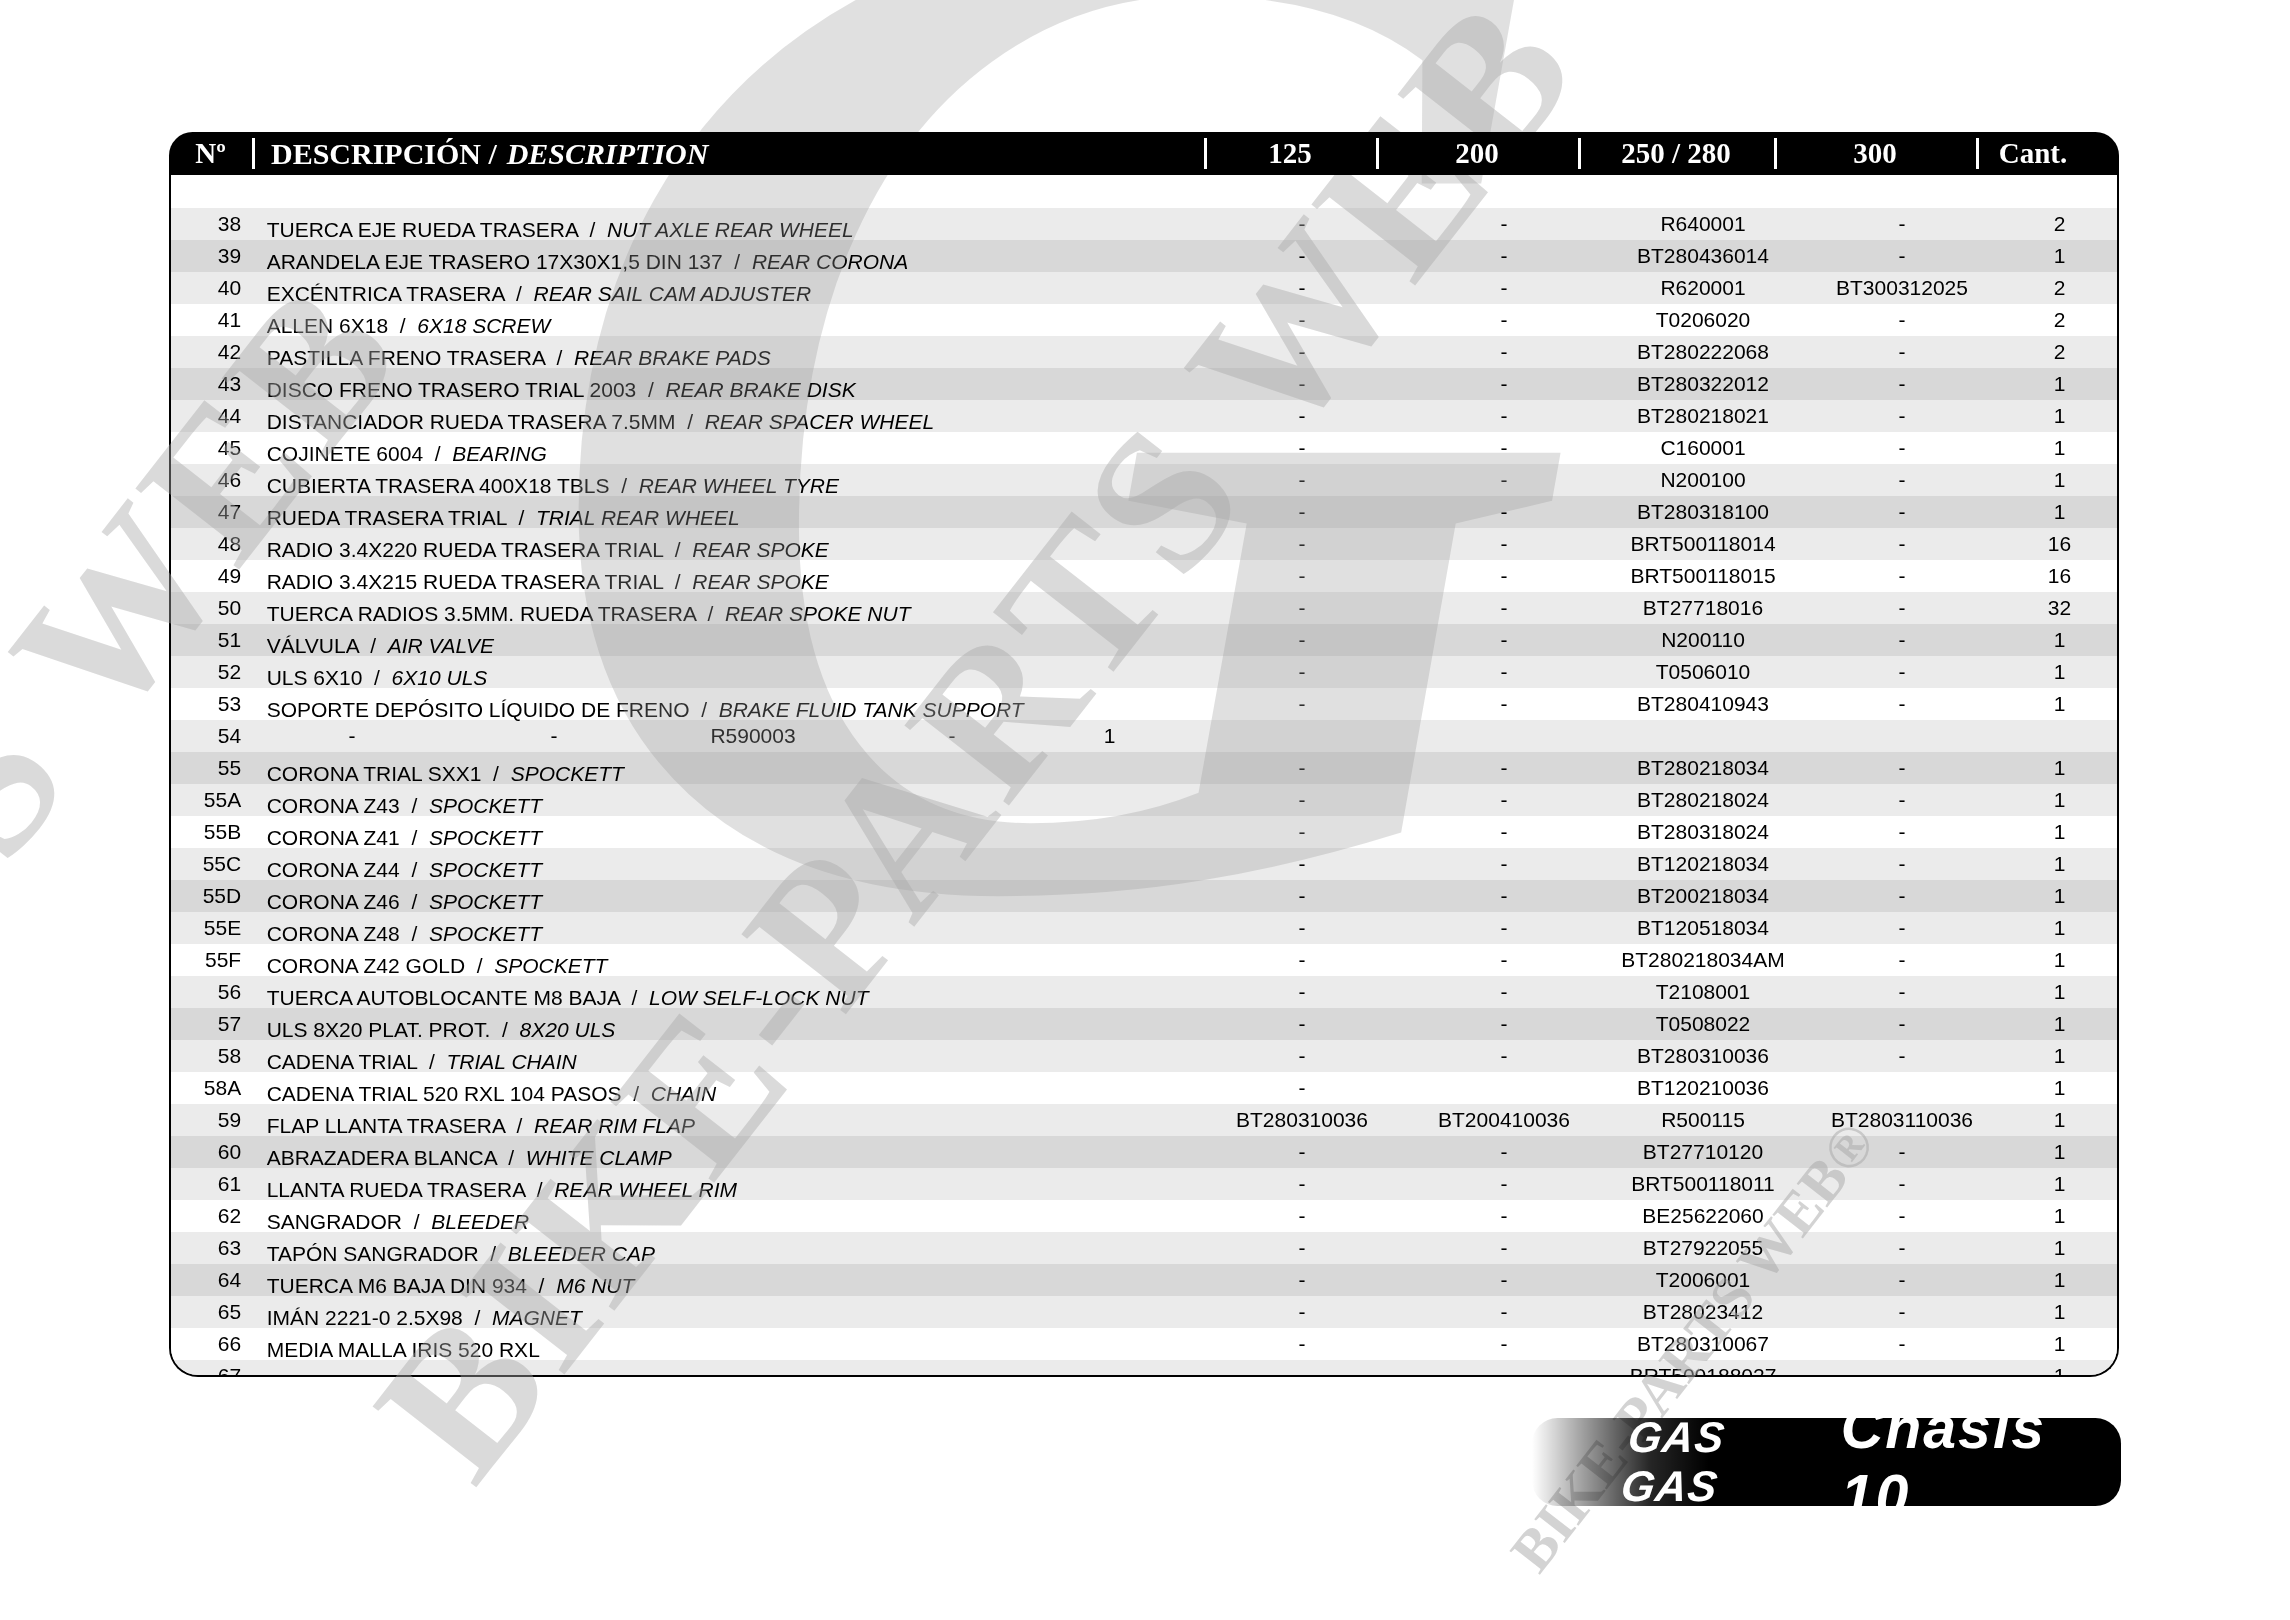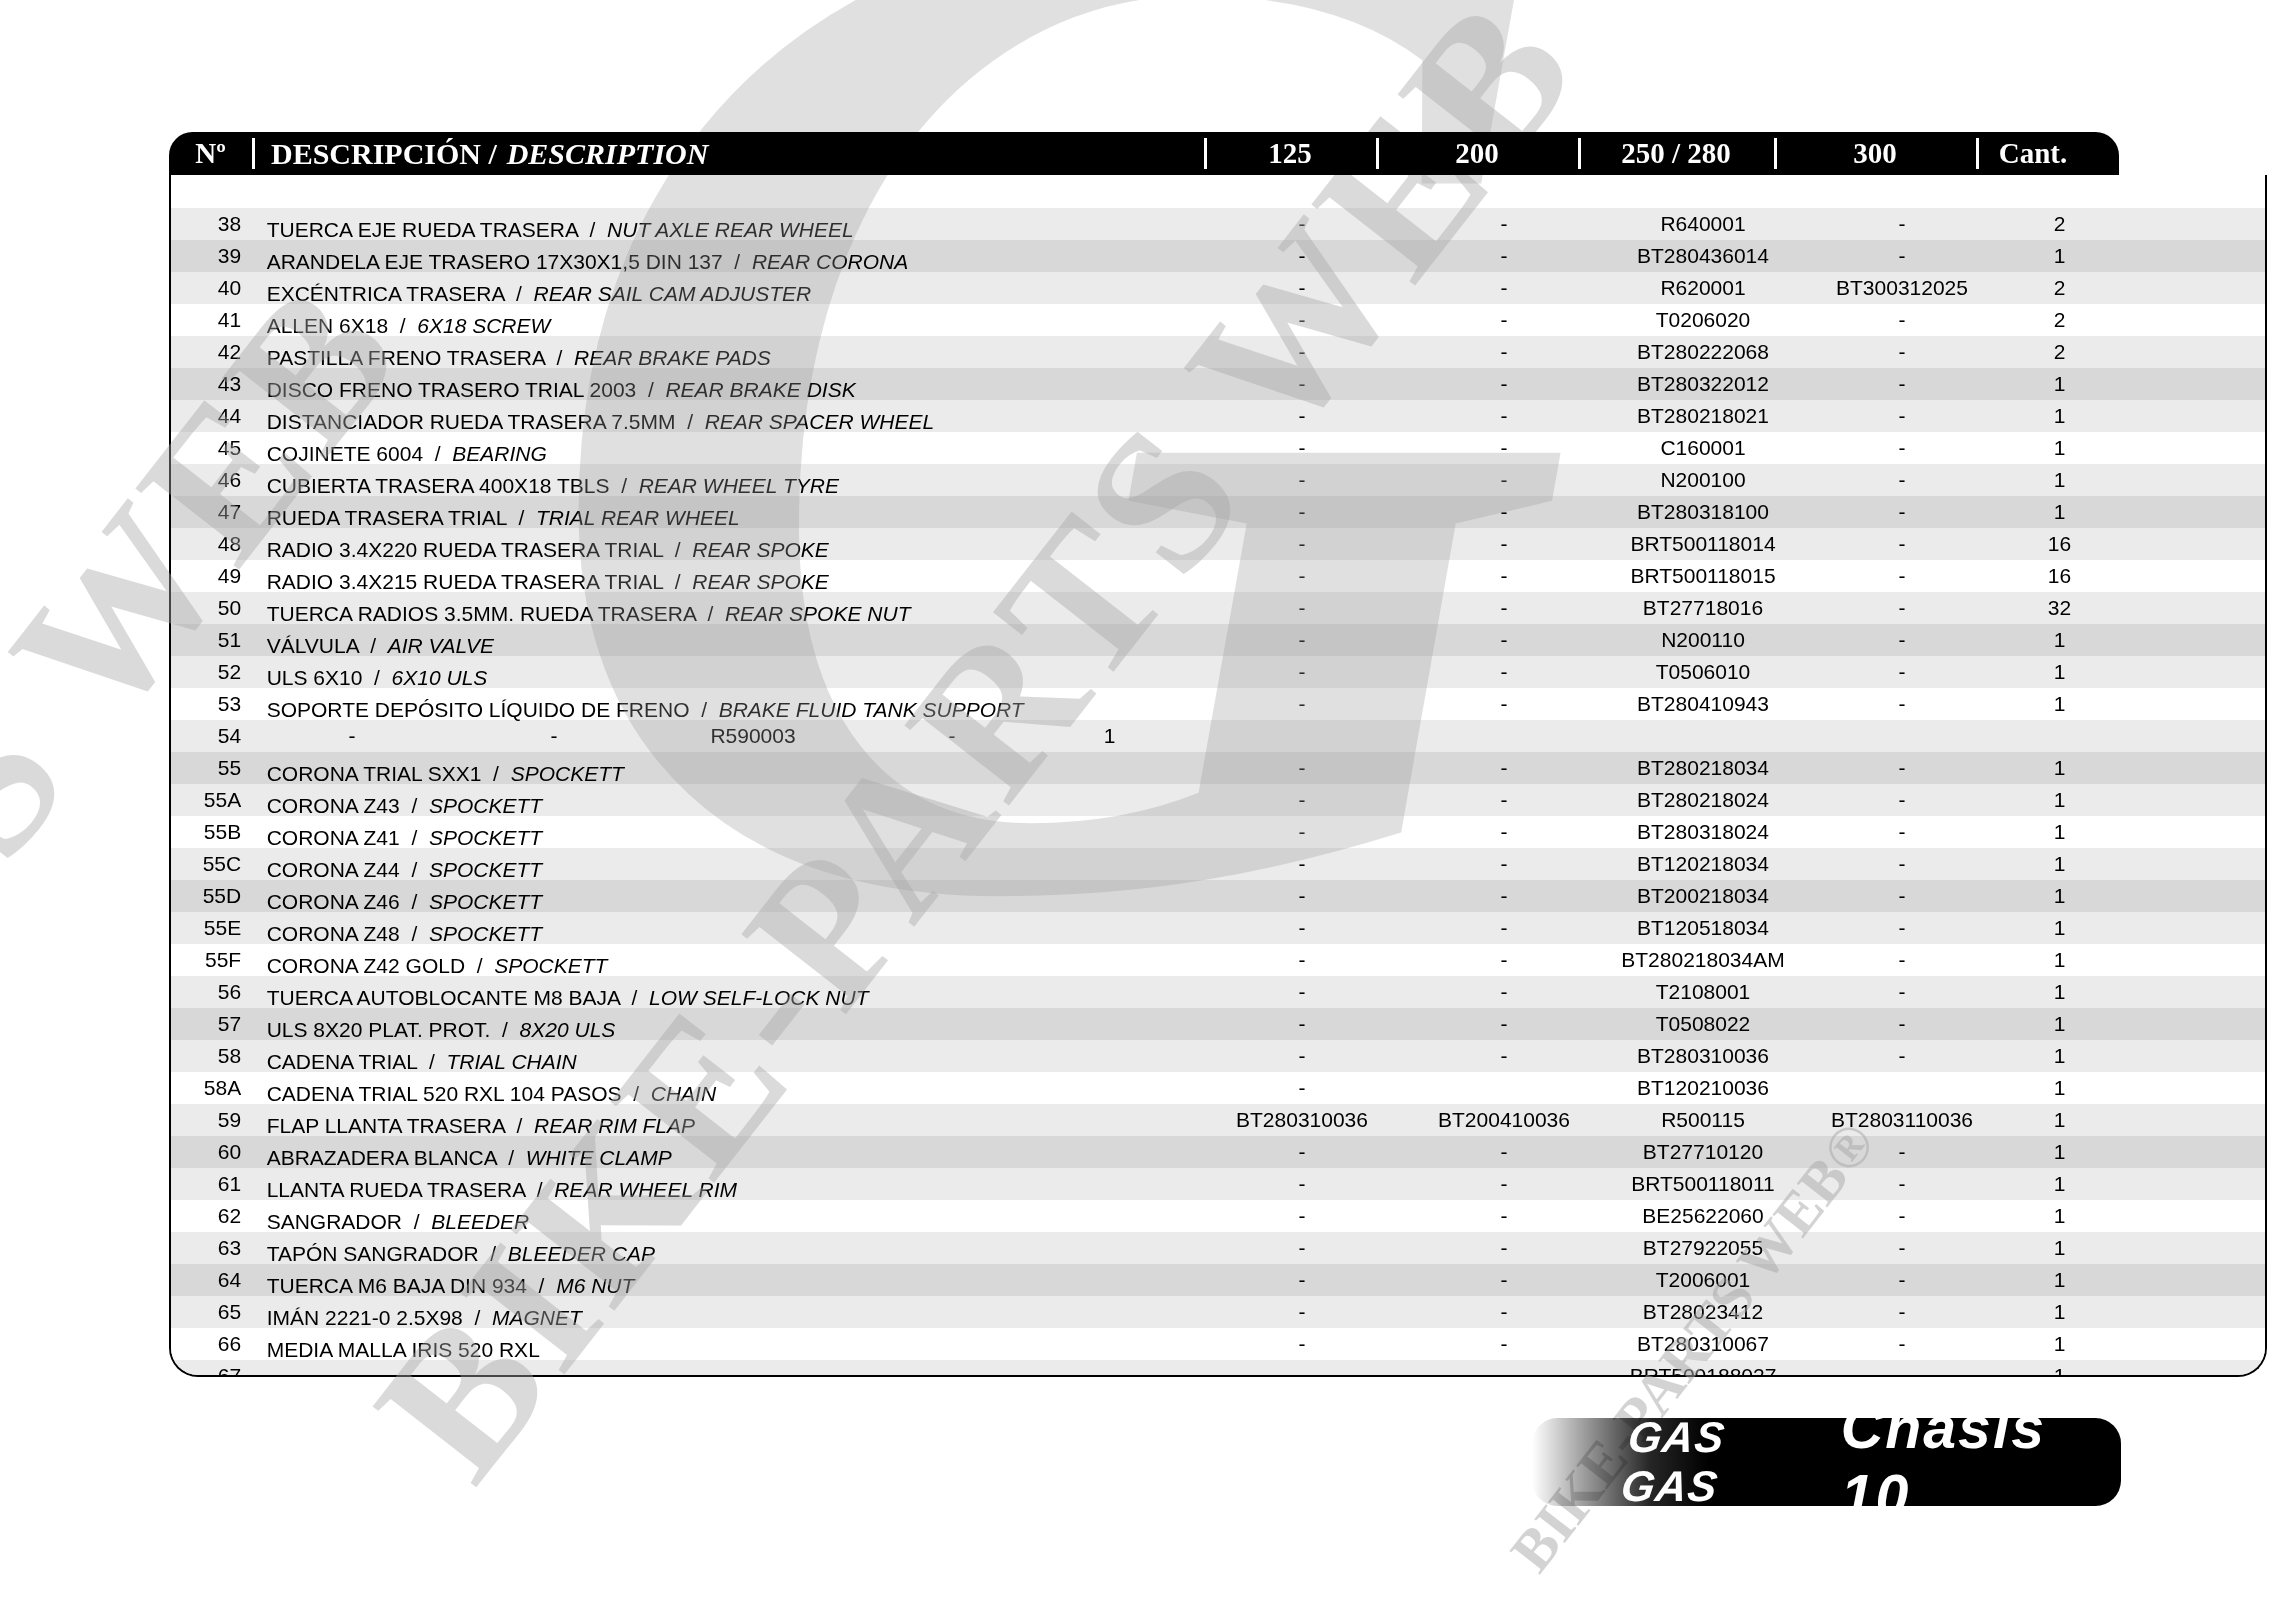--- a/index.html
+++ b/index.html
@@ -23,21 +23,21 @@
   .hc.h-desc{width:952px;justify-content:flex-start;padding-left:19px;box-sizing:border-box;font-size:30px;}
   .hc.h-desc .it{font-style:italic;margin-left:9.8px;}
   .hc.h-125{width:172px;}
   .hc.h-200{width:202px;}
   .hc.h-250{width:196px;}
   .hc.h-300{width:202px;}
   .hc.h-cant{width:114px;}
   .hsep{position:absolute;top:5.9px;bottom:5.9px;left:0;width:2.9px;background:#fff;}
   
   .tbl-body{
-    position:absolute;left:169px;top:175px;width:2098px;height:1202px;
+    position:absolute;left:169px;top:175px;width:1950px;height:1202px;
     box-sizing:border-box;
     border:2.9px solid #000;border-top:none;
     border-radius:0 0 29px 29px;
     background:#e2e2e2;
     overflow:hidden;
     z-index:4;
   }
   .gap-row{height:33px;background:#fff;}
   .row{display:flex;align-items:center;height:32px;font-size:21px;color:#000;}
   .row.light{background:#ebebeb;}

